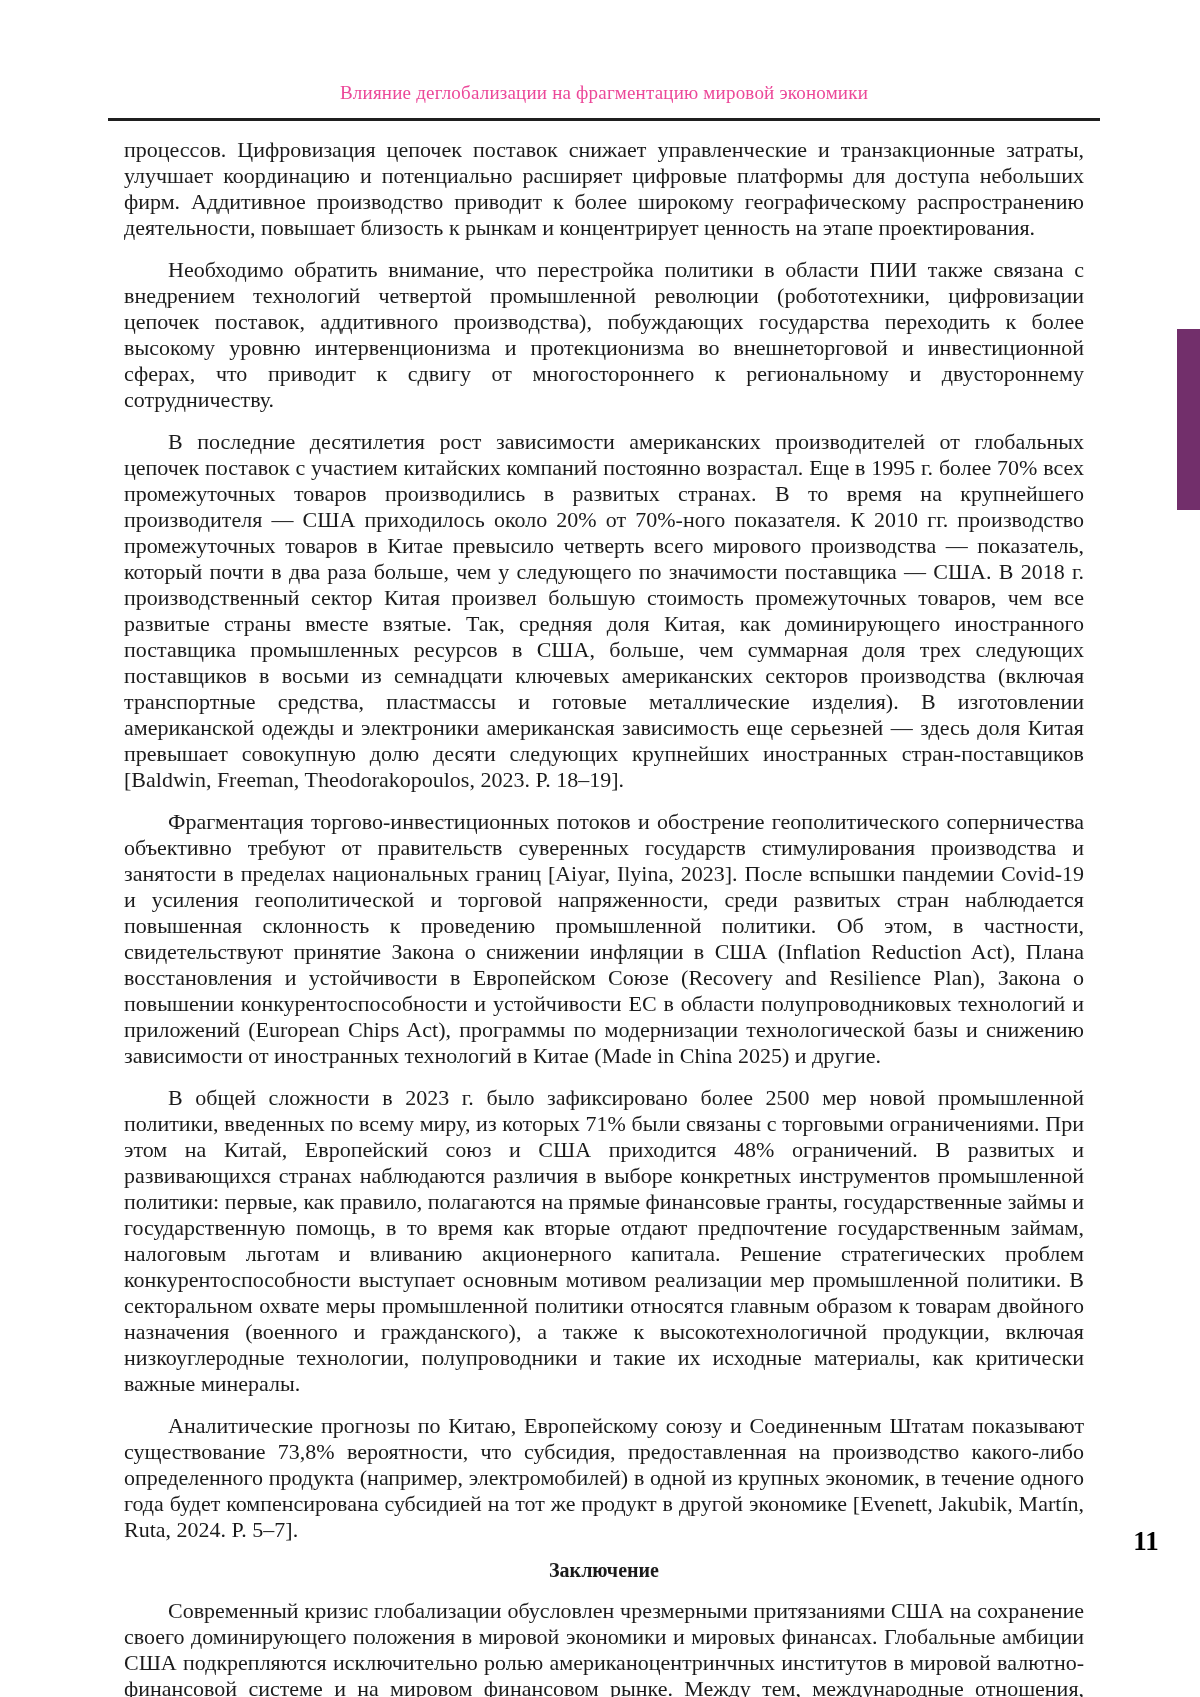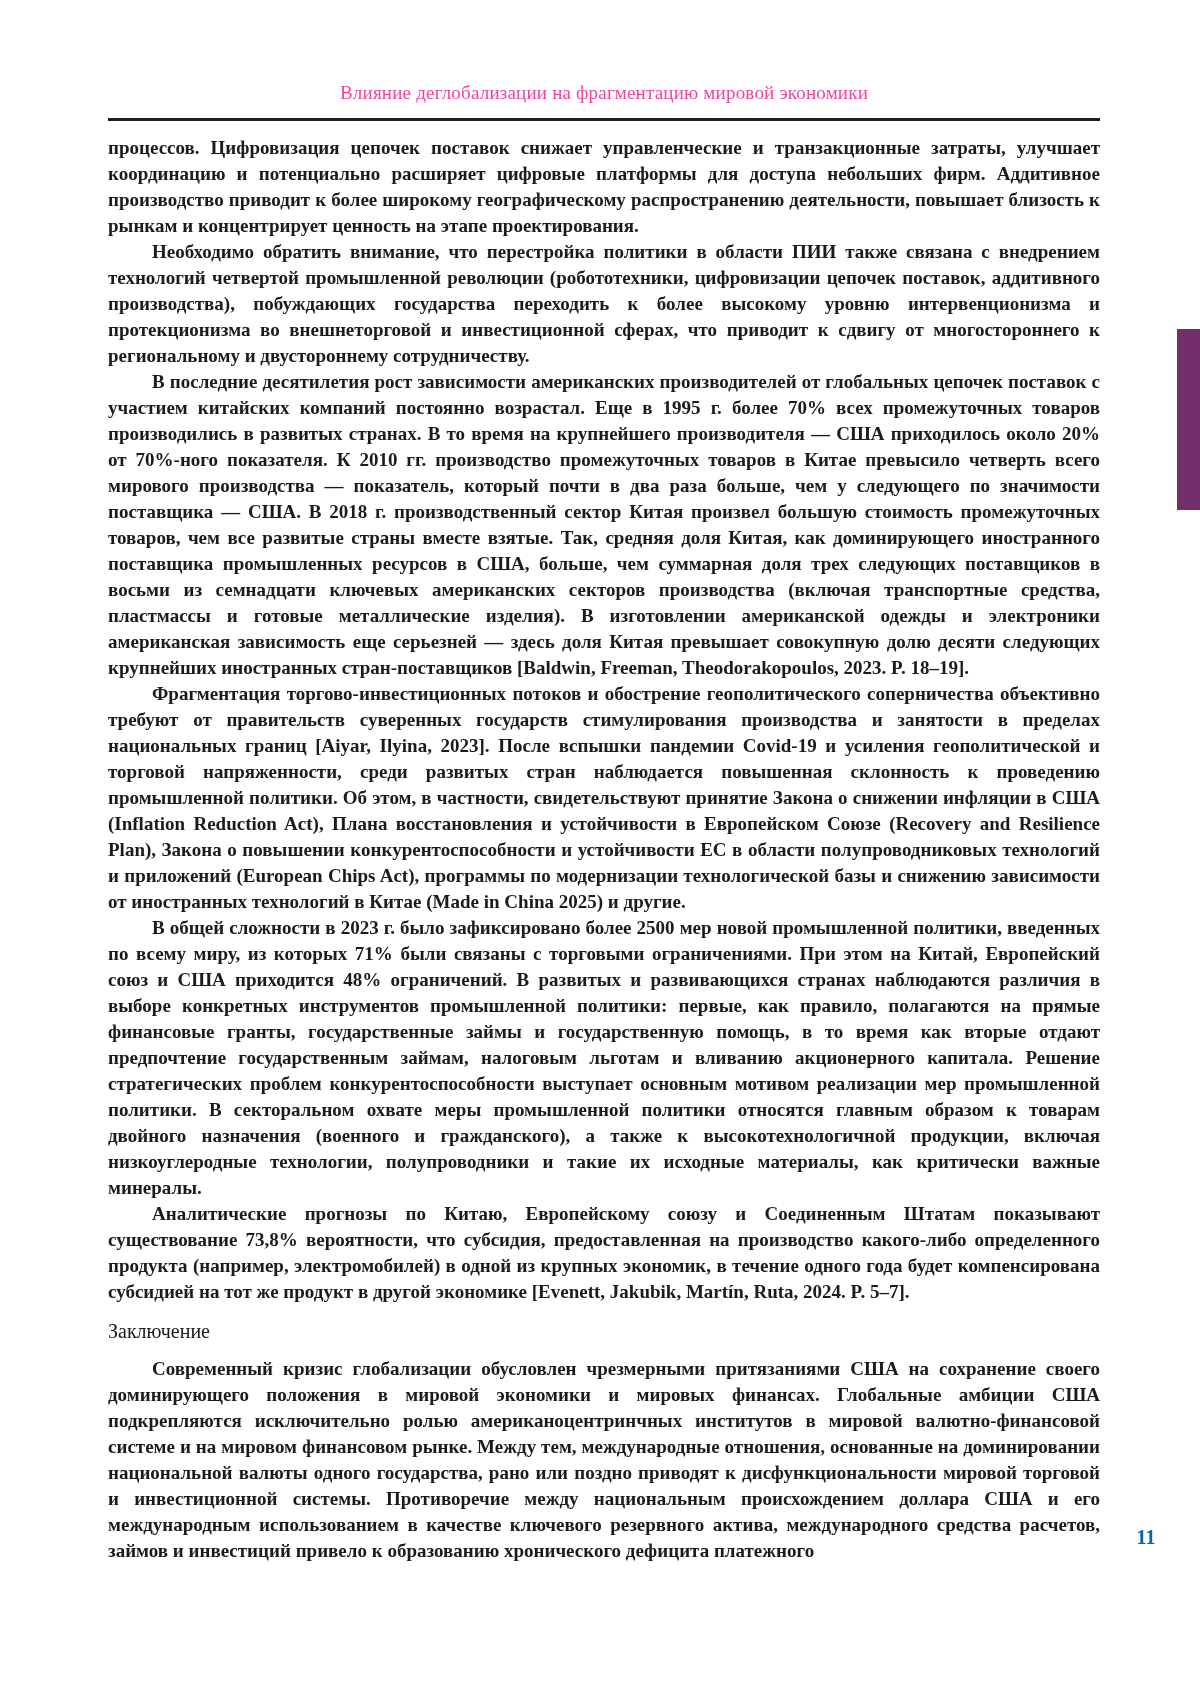--- a/index.html
+++ b/index.html
@@ -26,51 +26,51 @@
     color: #ec4899;
     letter-spacing: 0.2px;
   }
   .head-rule {
     height: 0;
     border: none;
     border-top: 3.5px solid #1f1f1f;
     margin: 0 0 14px 0;
   }
   .body-text p.para {
-    margin: 0;
-    font-size: 19px;
+    margin: 16px;
+    font-size: 22px;
     line-height: 26px;
     text-align: justify;
     color: #1b1b1b;
-    font-weight: bold;
   }
   .body-text p.para.indent { text-indent: 44px; }
   .body-text h2.section-heading {
     margin: 15px 0 13px 0;
     font-size: 20px;
-    font-weight: normal;
+    font-weight: bold;
+    text-align: center;
     color: #1b1b1b;
   }
   .section-marker {
     position: absolute;
     right: 0;
     top: 329px;
     width: 23px;
     height: 181px;
     background: #722F6B;
   }
   .page-number {
     position: absolute;
     left: 1126px;
     top: 1526px;
     width: 40px;
     text-align: center;
-    font-size: 20px;
+    font-size: 27px;
     font-weight: bold;
-    color: #0369a1;
+    color: #000000;
   }
 </style>
 </head>
 <body>
 
 <div class="page">
 
   <div class="column">
     <div class="running-head">Влияние деглобализации на фрагментацию мировой экономики</div>
     <hr class="head-rule">

